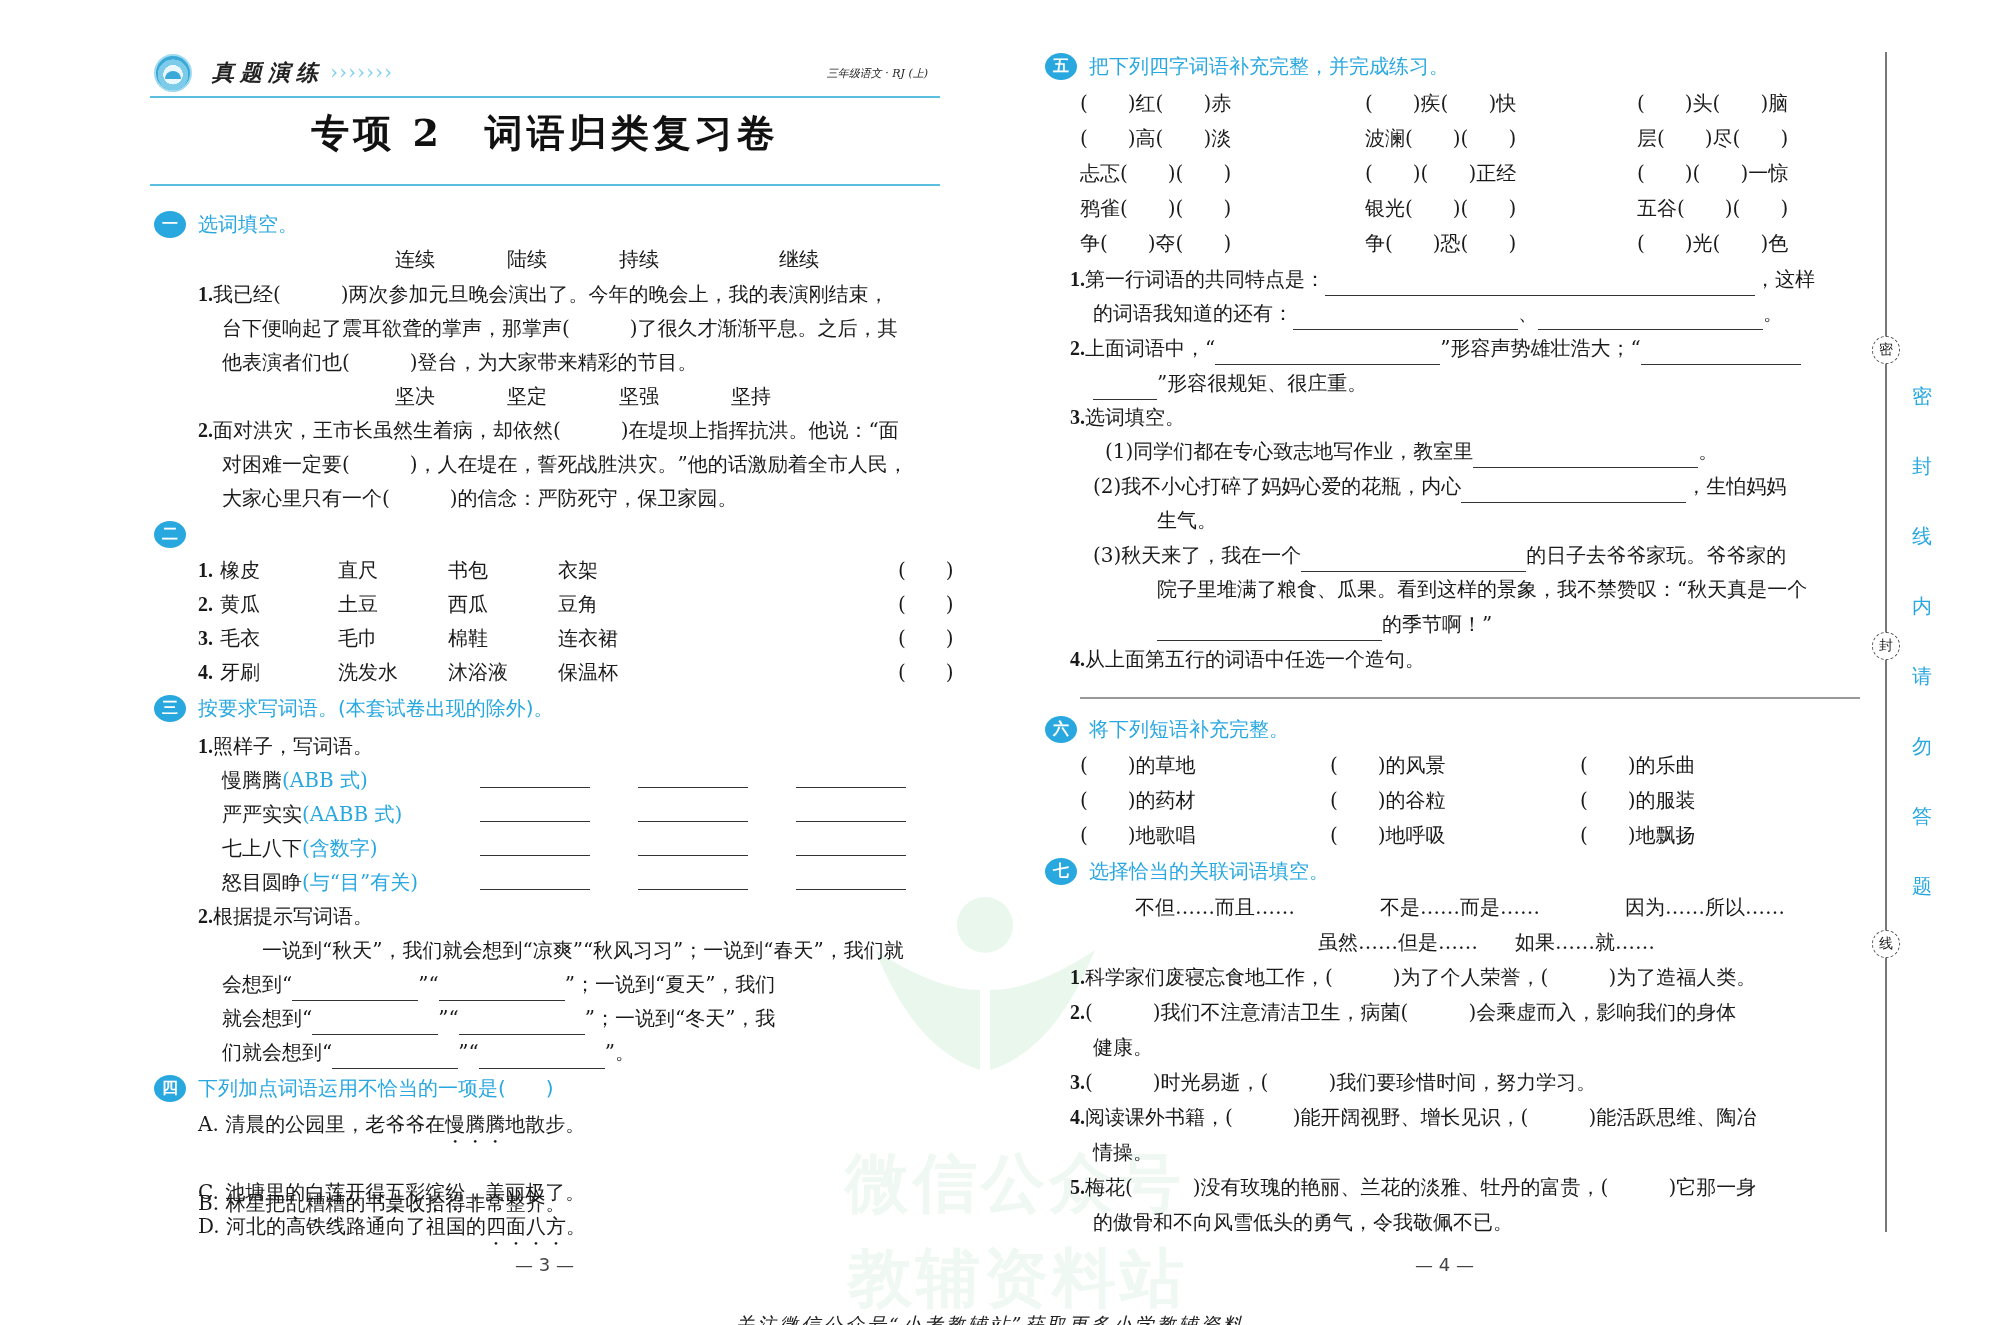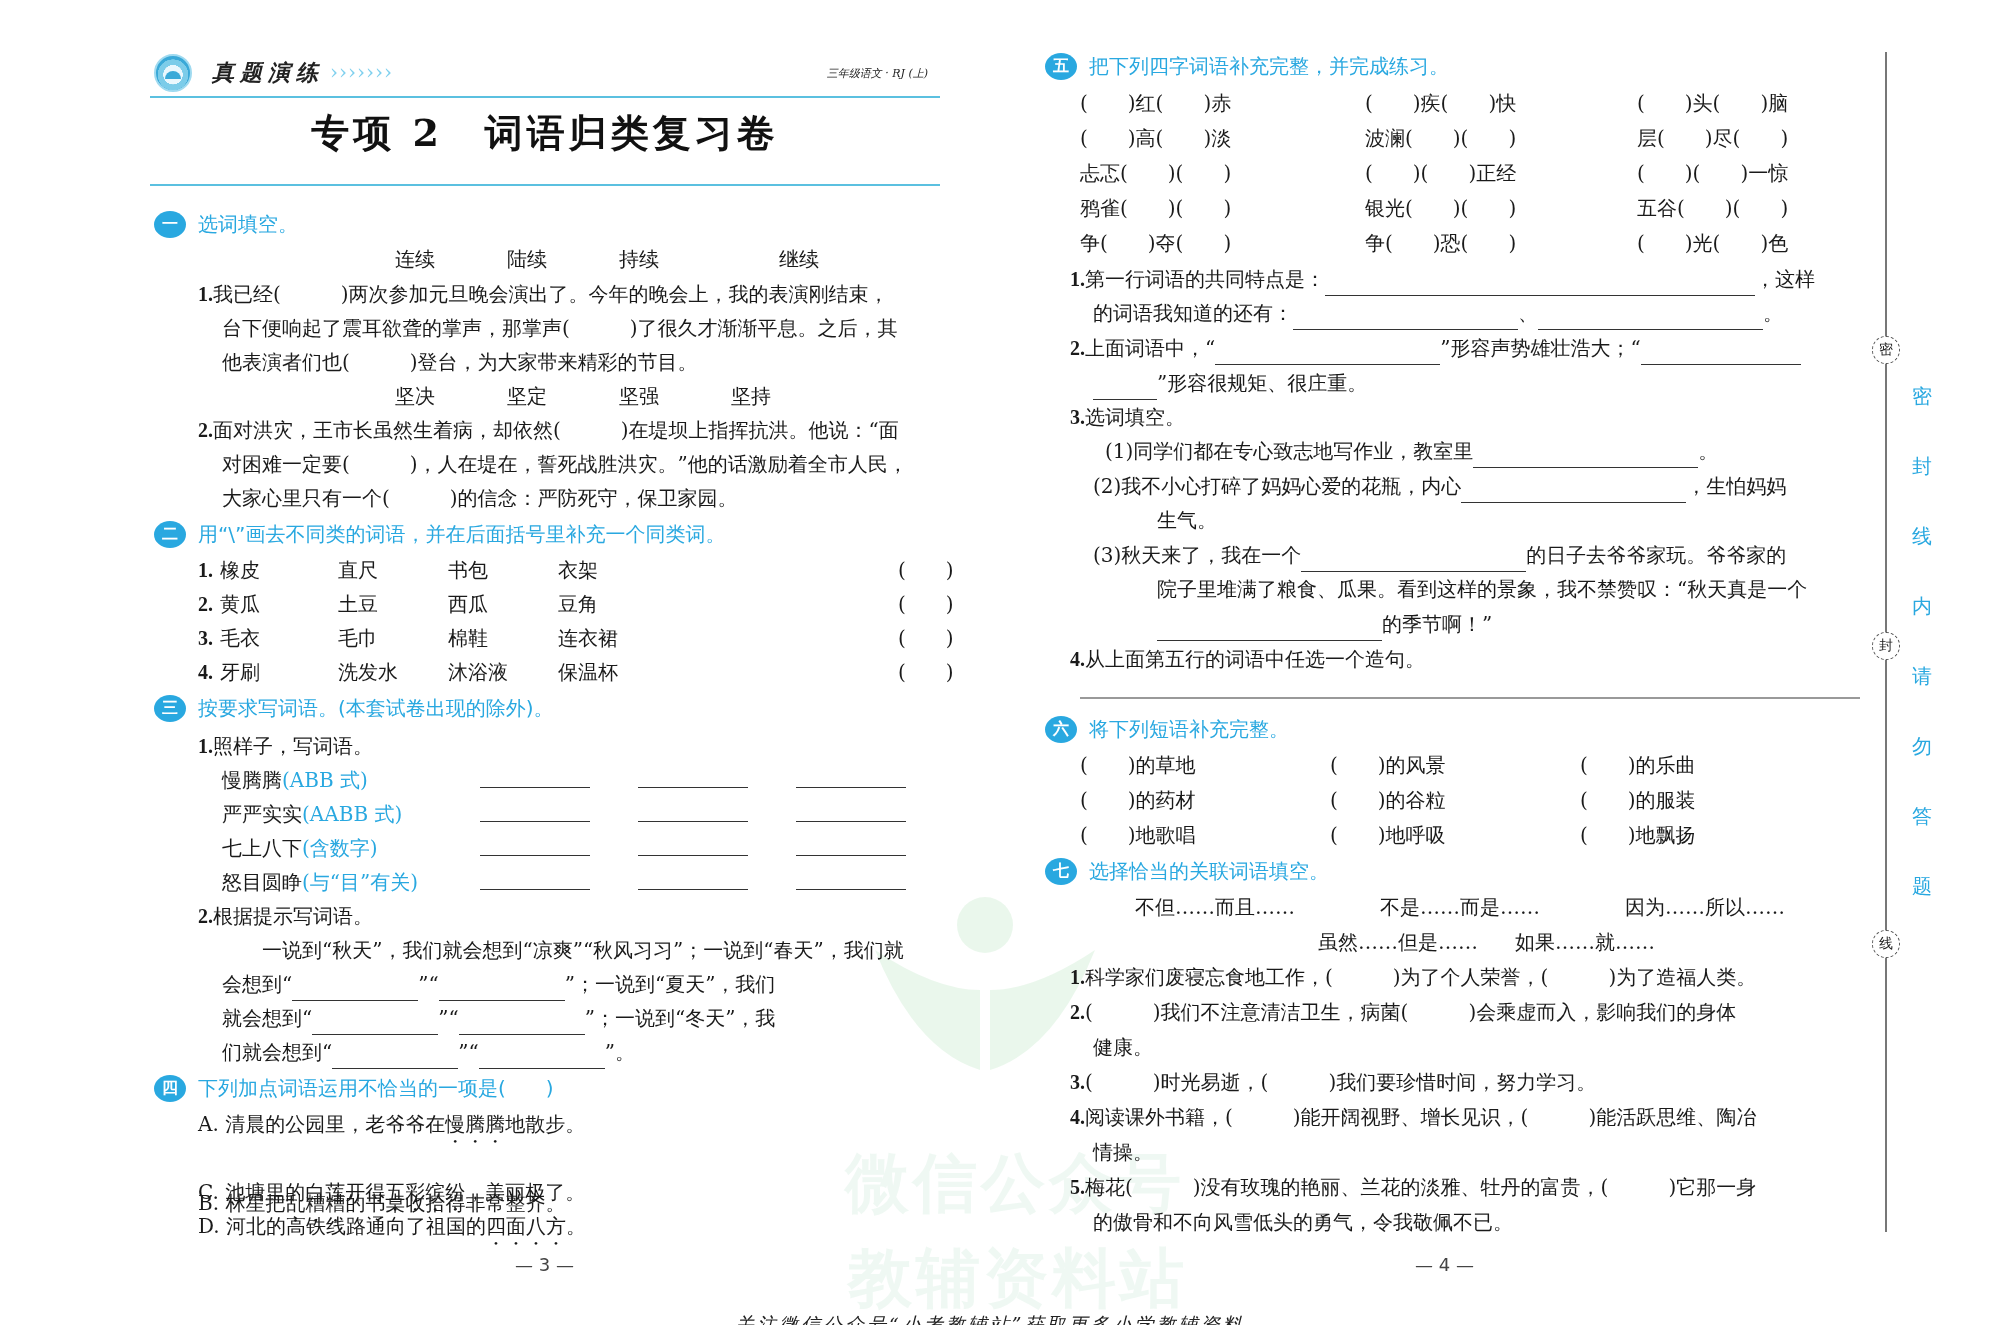--- a/index.html
+++ b/index.html
@@ -89,21 +89,20 @@
     <span style="left:357px;">坚定</span>
     <span style="left:469px;">坚强</span>
     <span style="left:581px;">坚持</span>
   </div>
   <div class="line" style="left:48px; top:413px;"><span class="num">2.</span><span>面对洪灾，王市长虽然生着病，却依然(　　　)在堤坝上指挥抗洪。他说：“面</span></div>
   <div class="line" style="left:72px; top:447px;">对困难一定要(　　　)，人在堤在，誓死战胜洪灾。”他的话激励着全市人民，</div>
   <div class="line" style="left:72px; top:481px;">大家心里只有一个(　　　)的信念：严防死守，保卫家园。</div>
 
   <div class="sec" style="left:4px; top:518px;">
     <div class="badge">二</div>
-    <div class="sec-title">用“\”画去不同类的词语，并在后面括号里补充一个同类词。</div>
   </div>
   <div class="line" style="left:48px; top:553px; width:740px;">
     <span class="num abs" style="left:0;">1.</span>
     <span class="abs" style="left:22px;">橡皮</span>
     <span class="abs" style="left:140px;">直尺</span>
     <span class="abs" style="left:250px;">书包</span>
     <span class="abs" style="left:360px;">衣架</span>
     <span class="abs" style="left:700px;">(　　)</span>
   </div>
   <div class="line" style="left:48px; top:587px; width:740px;">

